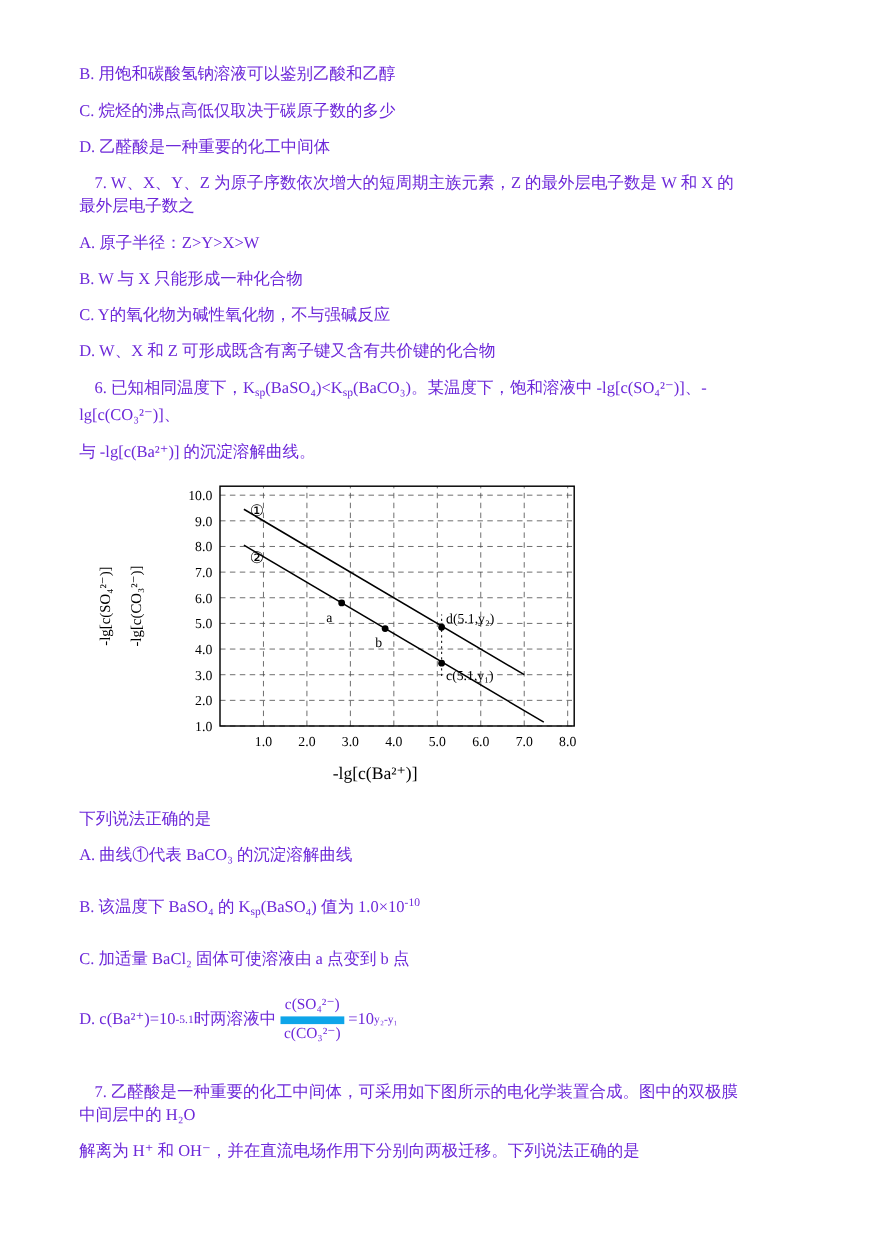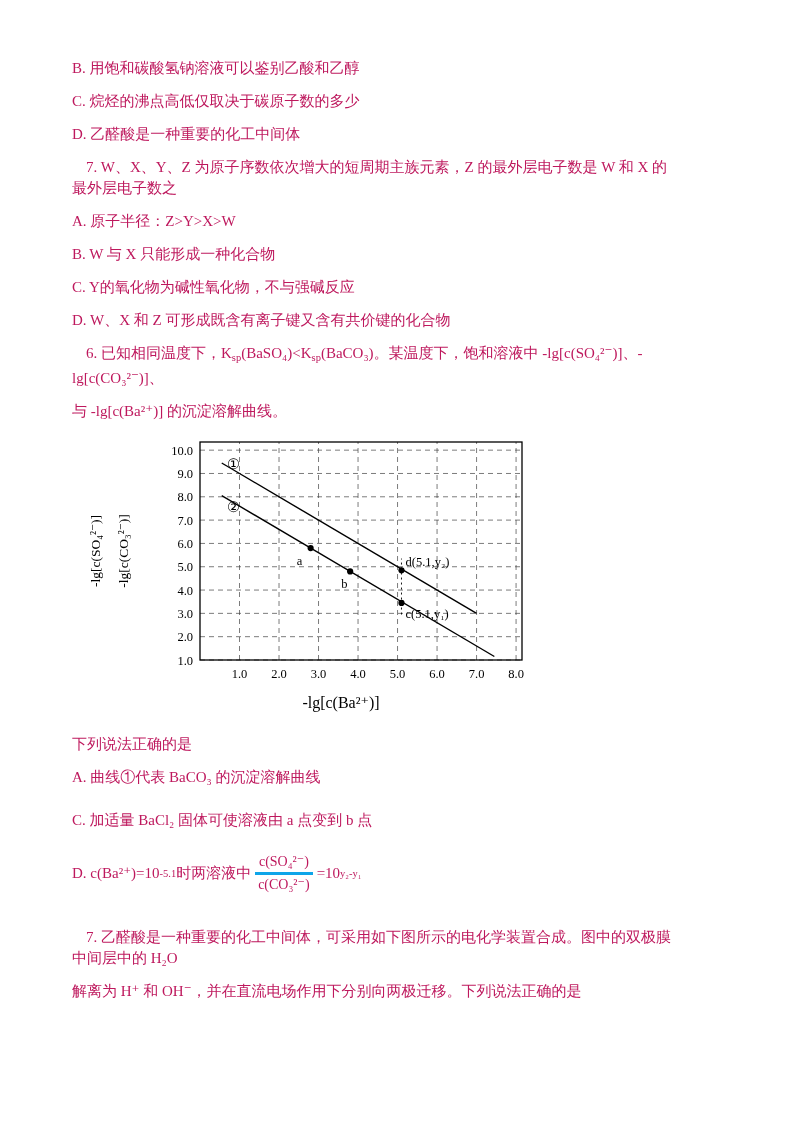--- a/index.html
+++ b/index.html
@@ -1,31 +1,31 @@
 <!DOCTYPE html>
 <html><head>
 <meta charset="utf-8">
 <style>
   html,body{margin:0;padding:0;background:#fff;}
   .page{
     width:735px;height:1122px;box-sizing:border-box;
-    background:#fff;color:#be185d;
+    background:#fff;color:#6d28d9;
     font-family:"Liberation Serif","DejaVu Serif",serif;
     font-size:15px;position:relative;overflow:hidden;
     padding:58px 56px 0 72px;
   }
   .ln{margin:0 0 12px;line-height:21px;}
   .qi{text-indent:14px;}
   .sp{margin-bottom:22px;}
   sub{font-size:10.5px;vertical-align:-3px;}
   sup{font-size:10.5px;vertical-align:5px;}
   .dline{margin:6px 0 34px;display:flex;align-items:center;flex-wrap:nowrap;}
   .frac{display:inline-flex;flex-direction:column;text-align:center;
         vertical-align:middle;font-size:14px;line-height:1.25;margin:0 4px;}
-  .frac .num{border-bottom:3px solid #0ea5e9;padding:0 3px 1px;}
+  .frac .num{border-bottom:7px solid #0ea5e9;padding:0 3px 1px;}
   .frac .den{padding:1px 3px 0;}
   .chart-wrap{margin:4px 0 14px 10px;width:452px;}
   svg text{font-family:"Liberation Serif","DejaVu Serif",serif;fill:#000;}
 </style>
 </head>
 <body>
 
 <div class="page">
 
   <p class="ln">B. 用饱和碳酸氢钠溶液可以鉴别乙酸和乙醇</p>
@@ -94,20 +94,21 @@
         <text x="394.5644171779141" y="244" text-anchor="middle" font-size="12.5">7.0</text>
         <text x="434.07361963190186" y="244" text-anchor="middle" font-size="12.5">8.0</text>
         <text x="259" y="274" text-anchor="middle" font-size="16">-lg[c(Ba²⁺)]</text>
         <text x="18" y="117" transform="rotate(-90 18 117)" text-anchor="middle" font-size="13.5">-lg[c(SO₄²⁻)]</text>
         <text x="46" y="117" transform="rotate(-90 46 117)" text-anchor="middle" font-size="13.5">-lg[c(CO₃²⁻)]</text>
       </svg>
   </div>
 
   <p class="ln">下列说法正确的是</p>
   <p class="ln sp">A. 曲线①代表 BaCO₃ 的沉淀溶解曲线</p>
+  <p class="ln sp"><span>B. 该温度下 BaSO₄ 的 K</span><sub>sp</sub><span>(BaSO₄) 值为 1.0×10</span><sup>-10</sup></p>
   <p class="ln sp">C. 加适量 BaCl₂ 固体可使溶液由 a 点变到 b 点</p>
 
   <p class="ln dline">
     <span>D.  c(Ba²⁺)=10</span>
       <sup>-5.1</sup>
       <span> 时两溶液中</span>
     <span class="frac">
         <span class="num">c(SO₄²⁻)</span>
         <span class="den">c(CO₃²⁻)</span>
       </span>

